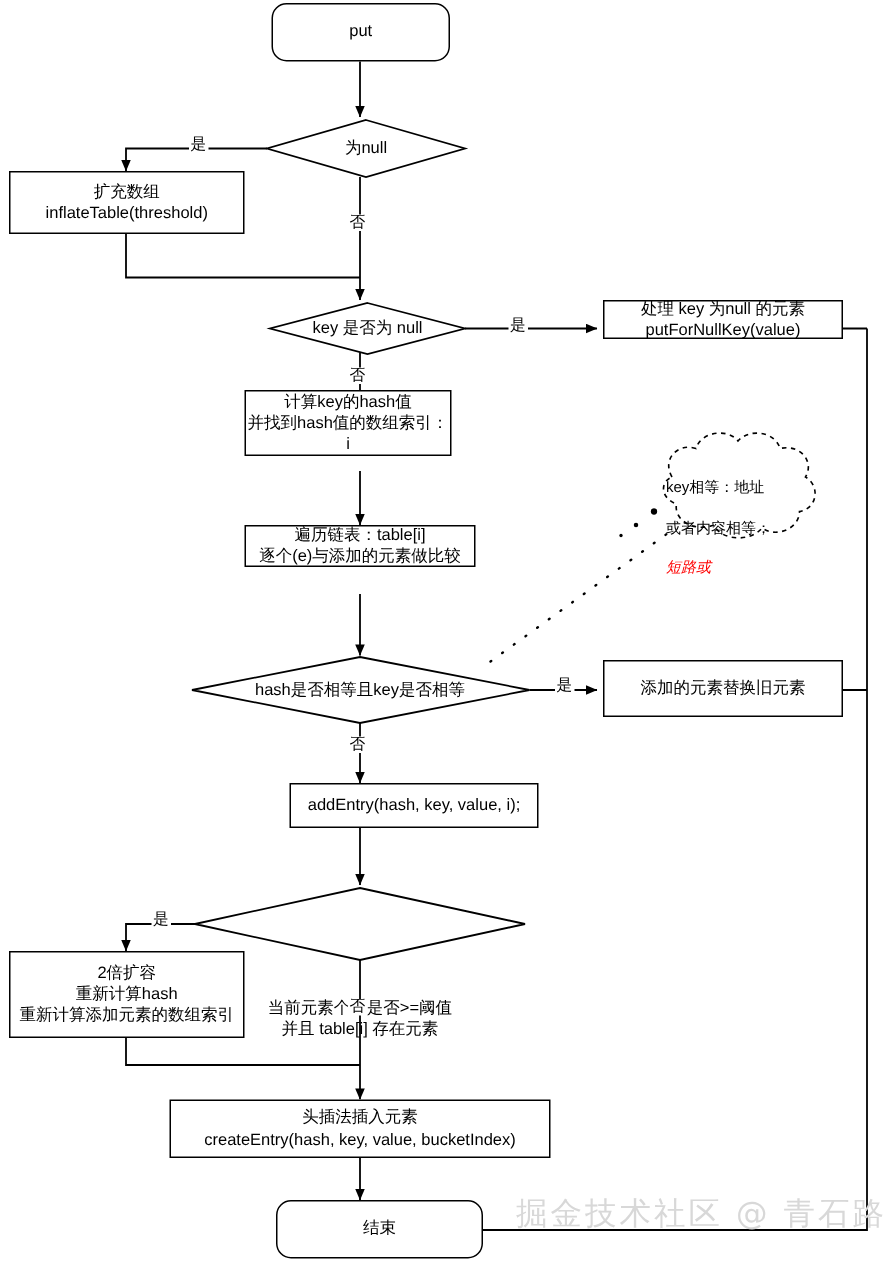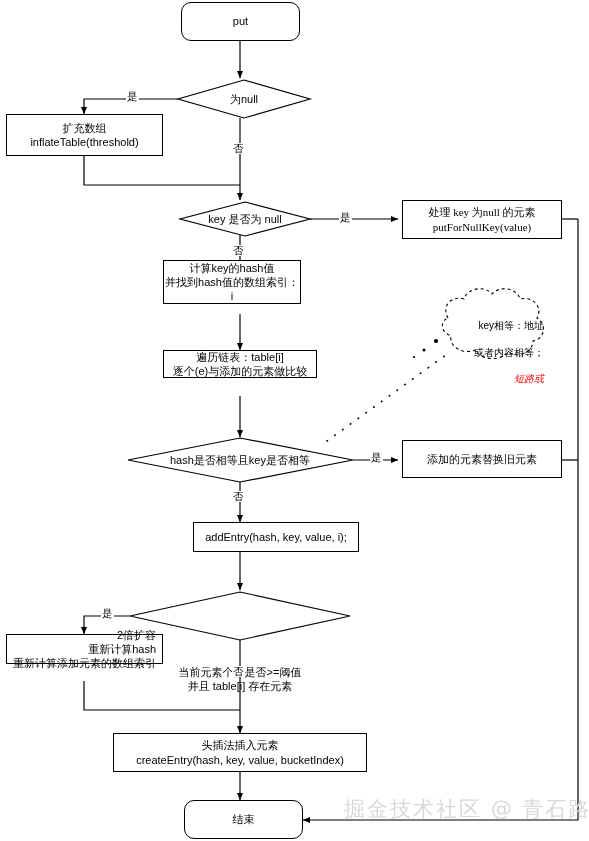--- a/index.html
+++ b/index.html
@@ -55,21 +55,21 @@
     position: absolute;
     font-size: 10.5px;
     color: #000000;
     background: #ffffff;
     padding: 0 1px;
     z-index: 5;
     line-height: 1;
   }
   .cloud-text {
     position: absolute;
-    text-align: right;
+    text-align: left;
     font-size: 10px;
     line-height: 1.32;
     color: #000000;
     z-index: 6;
     white-space: pre-line;
   }
   .cloud-text .accent {
     color: #ff0000;
     font-style: italic;
   }
@@ -169,46 +169,46 @@
 
   <div class="node terminator" style="left:181px; top:2px; width:119px; height:39px;">put</div>
 
   <div class="node diamond-label" style="left:186px; top:89px; width:116px; height:20px;">为null</div>
 
   <div class="node rect" style="left:6px; top:114px; width:157px; height:42px;">扩充数组
 inflateTable(threshold)</div>
 
   <div class="node diamond-label" style="left:188px; top:209px; width:114px; height:20px;">key 是否为 null</div>
 
-  <div class="node rect" style="left:402px; top:200px; width:160px; height:39px;font-family:Liberation Serif, serif;">处理 key 为null 的元素
+  <div class="node rect" style="left:402px; top:200px; width:160px; height:26px;">处理 key 为null 的元素
 putForNullKey(value)</div>
 
   <div class="node rect" style="left:163px; top:260px; width:138px; height:44px;">计算key的hash值
 并找到hash值的数组索引：i</div>
 
   <div class="node rect" style="left:163px; top:350px; width:154px; height:28px;">遍历链表：table[i]
 逐个(e)与添加的元素做比较</div>
 
   <div class="node diamond-label" style="left:140px; top:450px; width:200px; height:20px;">hash是否相等且key是否相等</div>
 
   <div class="node rect" style="left:402px; top:440px; width:160px; height:38px;">添加的元素替换旧元素</div>
 
   <div class="node rect" style="left:157px; top:522px; width:166px; height:30px;margin-left:36px;">addEntry(hash, key, value, i);</div>
 
   <div class="node diamond-label" style="left:143px; top:627px; width:194px; height:32px;margin-top:36px;">当前元素个数是否&gt;=阈值
 并且 table[i] 存在元素</div>
 
-  <div class="node rect" style="left:6px; top:634px; width:157px; height:30px;text-align:right;">2倍扩容
+  <div class="node rect" style="left:6px; top:634px; width:157px; height:58px;">2倍扩容
 重新计算hash
 重新计算添加元素的数组索引</div>
 
   <div class="node rect" style="left:113px; top:733px; width:254px; height:39px;">头插法插入元素
 createEntry(hash, key, value, bucketIndex)</div>
 
-  <div class="node terminator" style="left:184px; top:800px; width:119px; height:39px;">结束</div>
+  <div class="node terminator" style="left:184px; top:800px; width:138px; height:39px;">结束</div>
 
   <div class="cloud-text" style="left:444px; top:306px; width:100px;">
     <div>key相等：地址</div>
     <div>或者内容相等；</div>
     <div class="accent">短路或</div>
   </div>
 
   <div class="edge-label" style="left:126px; top:91px;">是</div>
 
   <div class="edge-label" style="left:232px; top:143px;">否</div>

